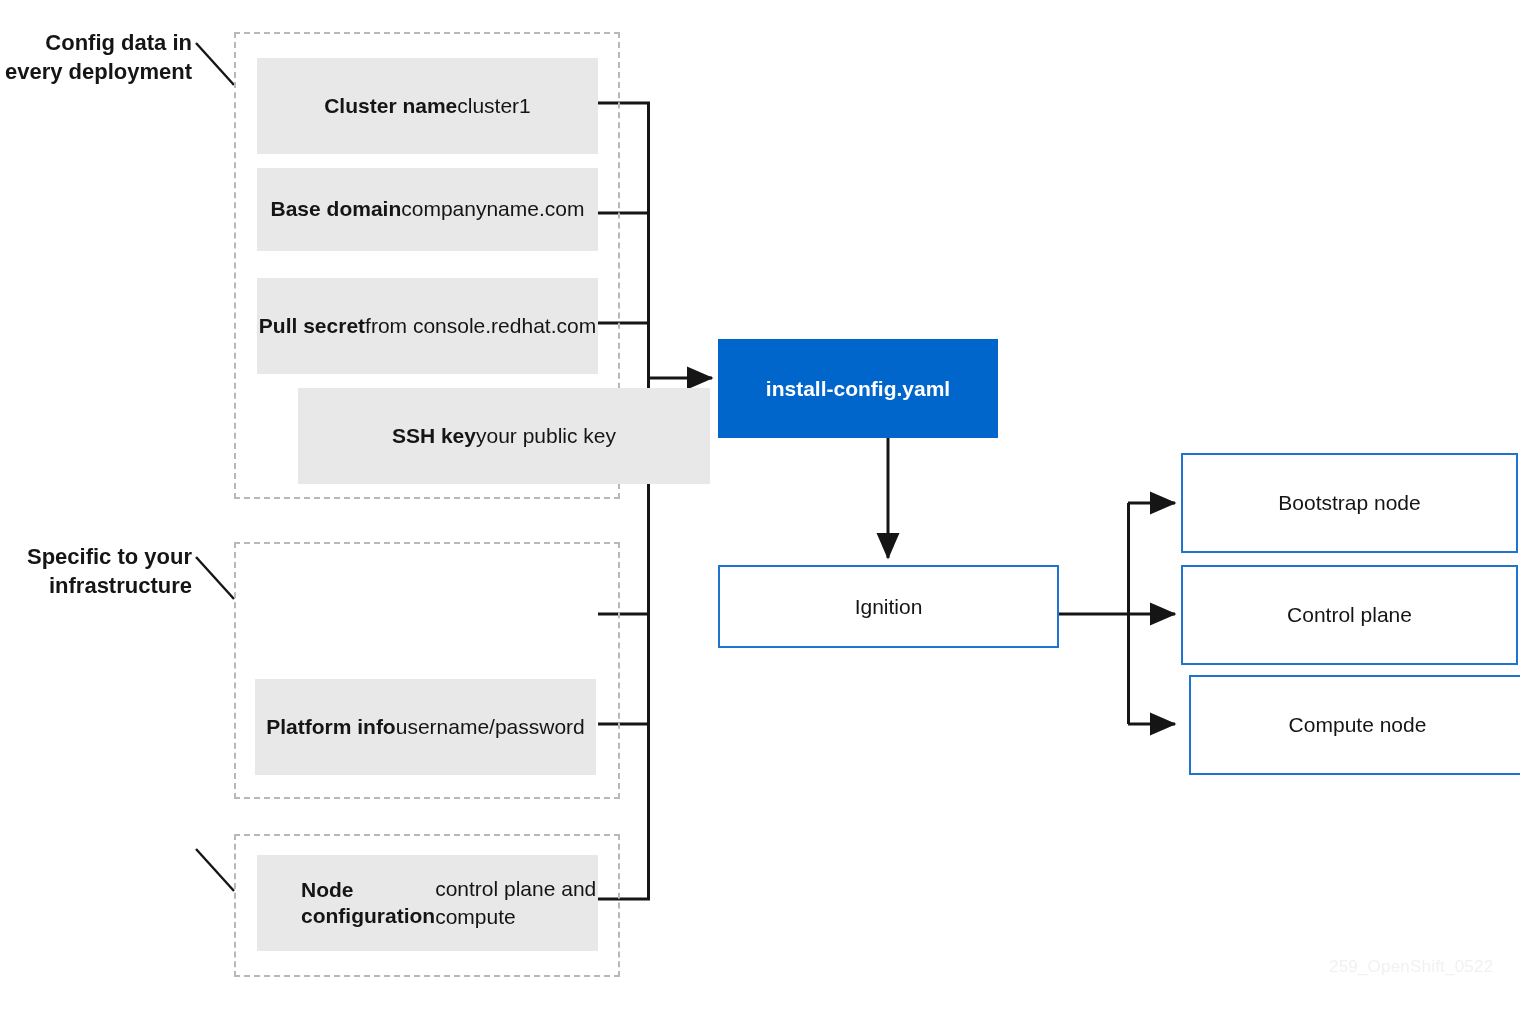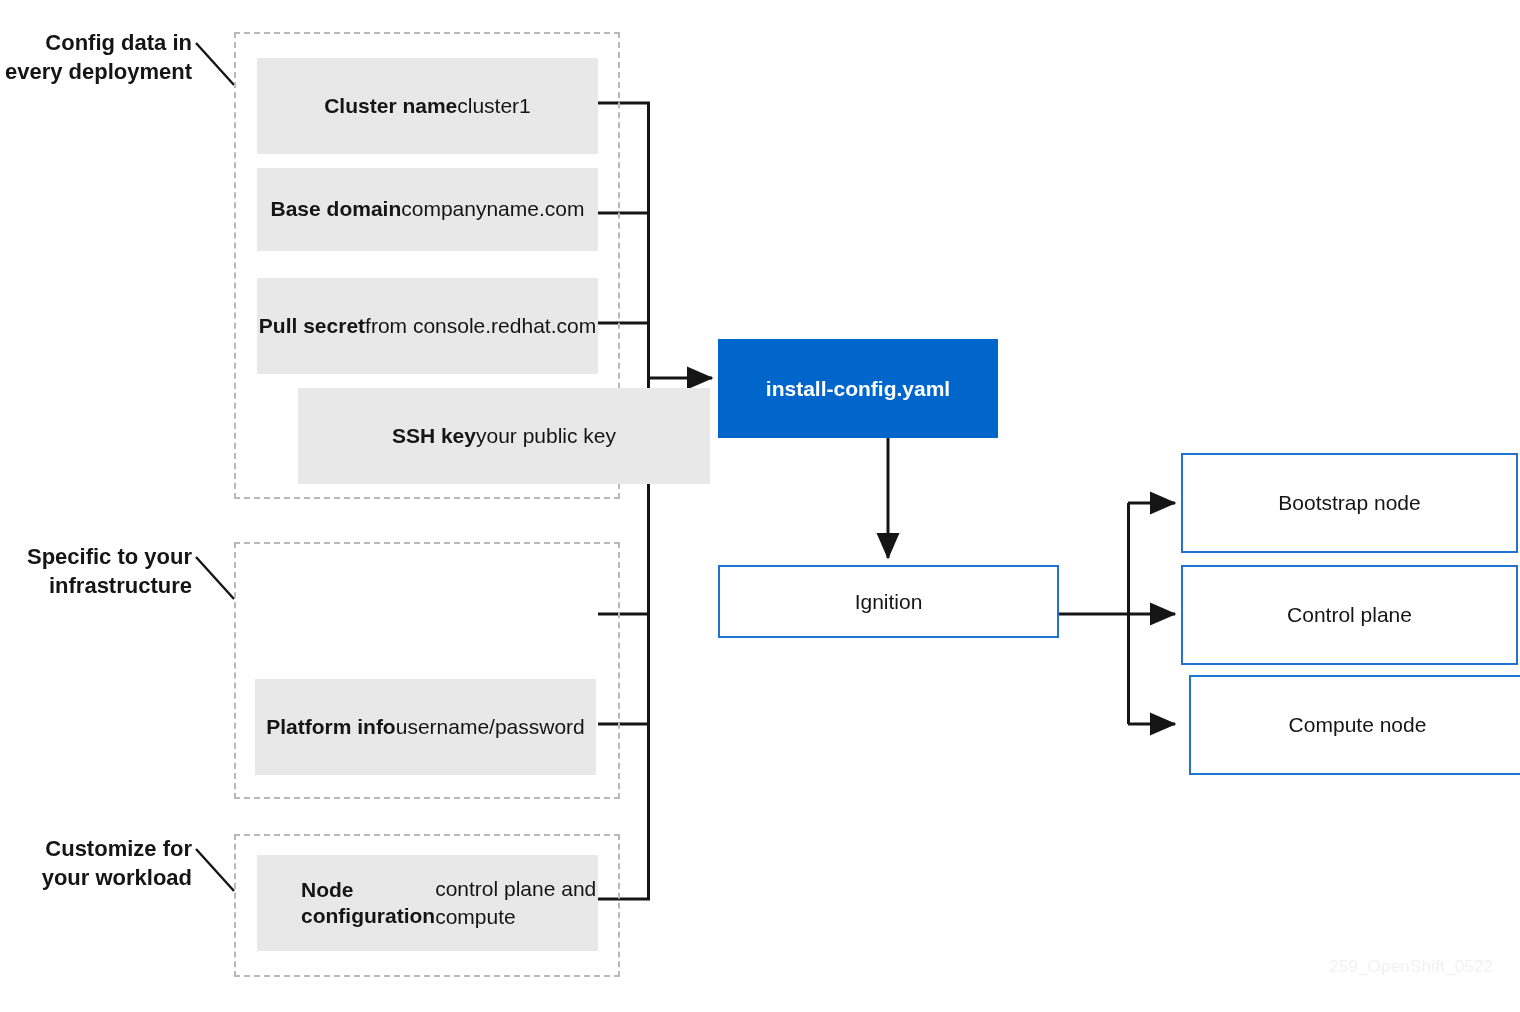--- a/index.html
+++ b/index.html
@@ -141,22 +141,20 @@
     <line x1="1128" y1="614" x2="1175" y2="614" stroke="#151515" stroke-width="3" marker-end="url(#arrowhead)"></line>
     <line x1="1128" y1="724" x2="1175" y2="724" stroke="#151515" stroke-width="3" marker-end="url(#arrowhead)"></line>
   </svg>
 
   <div class="annot" style="left:0px; top:28px; width:192px;">Config data in
 ever­y deployment</div>
 
   <div class="annot" style="left:0px; top:542px; width:192px;">Specific to your
 infrastructure</div>
 
-  <div class="annot" style="left:0px; top:834px; width:192px;">Customize for
-your workload</div>
 
   <div class="group-box" style="left:234px; top:32px; width:386px; height:467px;"></div>
 
   <div class="card" style="left:257px; top:58px; width:341px; height:96px;">
     <div class="card-title">Cluster name</div>
     <div class="card-sub">cluster1</div>
   </div>
 
   <div class="card" style="left:257px; top:168px; width:341px; height:83px;">
     <div class="card-title">Base domain</div>
@@ -183,21 +181,21 @@
 
   <div class="group-box" style="left:234px; top:834px; width:386px; height:143px;"></div>
 
   <div class="card" style="left:257px; top:855px; width:341px; height:96px;padding-left:44px;">
     <div class="card-title">Node configuration</div>
     <div class="card-sub">control plane and compute</div>
   </div>
 
   <div class="node-filled" style="left:718px; top:329px; width:280px; height:99px;margin-top:10px;">install-config.yaml</div>
 
-  <div class="node-outline" style="left:718px; top:565px; width:341px; height:73px;">Ignition</div>
+  <div class="node-outline" style="left:718px; top:565px; width:341px; height:83px;">Ignition</div>
 
   <div class="node-outline" style="left:1181px; top:453px; width:337px; height:100px;">Bootstrap node</div>
 
   <div class="node-outline" style="left:1181px; top:565px; width:337px; height:100px;">Control plane</div>
 
   <div class="node-outline" style="left:1181px; top:675px; width:337px; height:100px;margin-left:8px;">Compute node</div>
 
   <div class="watermark" style="left:1329px; top:957px;">259_OpenShift_0522</div>
 
 </div>

